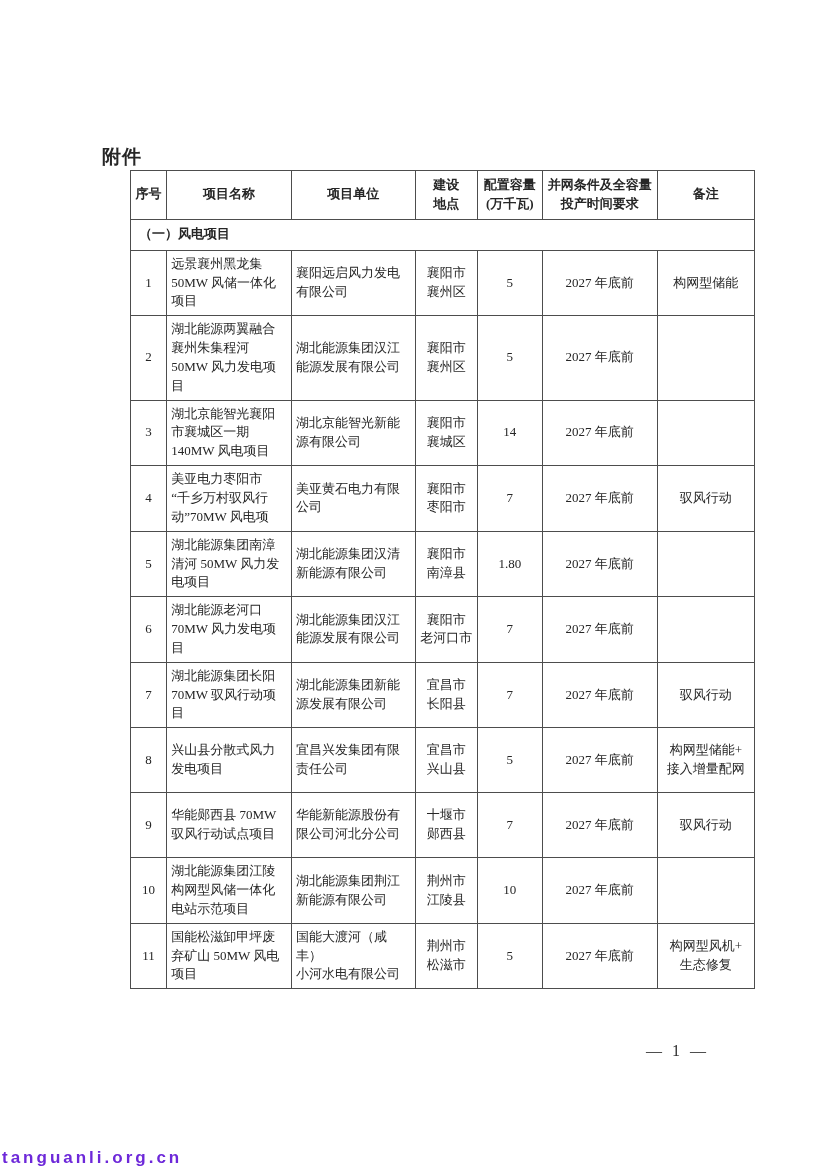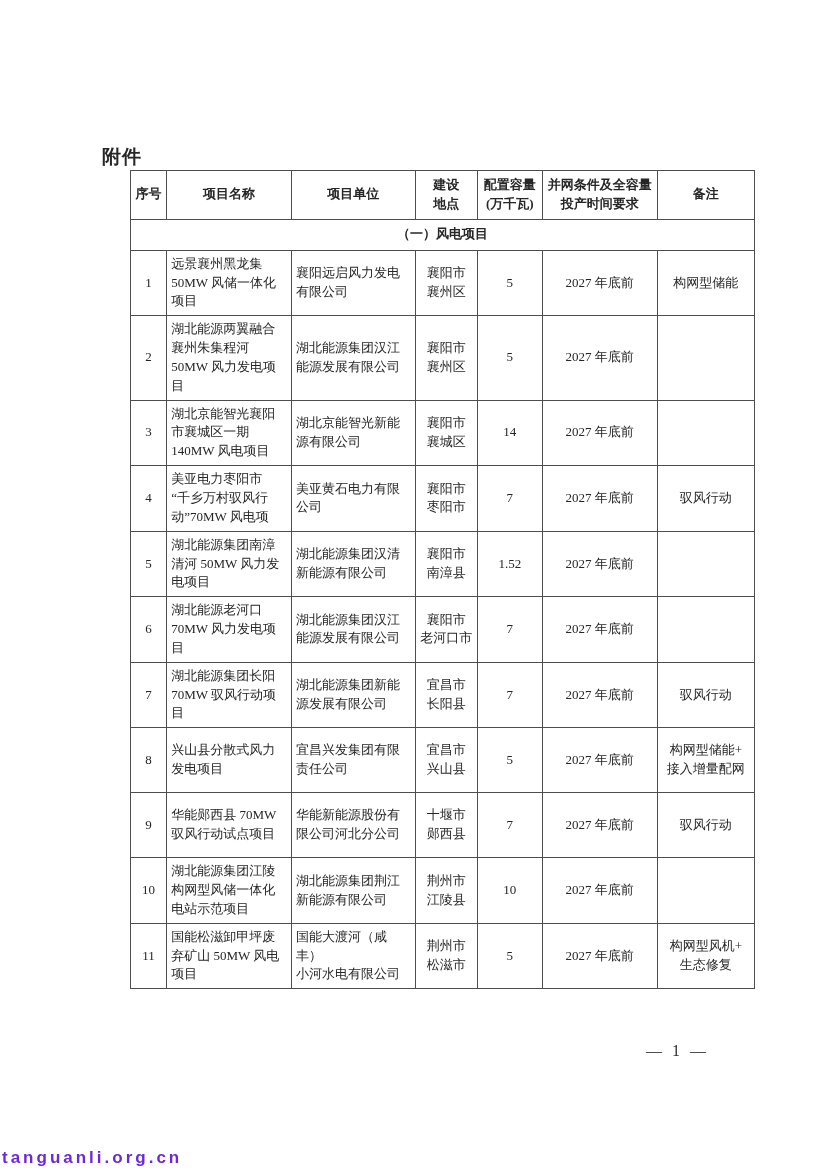--- a/index.html
+++ b/index.html
@@ -46,21 +46,21 @@
     word-break:break-word;
   }
   .info-table th {
     font-weight:bold;
     text-align:center;
     padding:5px 2px;
   }
   td.c-no, td.c-loc, td.c-cap, td.c-grid, td.c-remark { text-align:center; }
   td.c-name, td.c-unit { text-align:left; padding-left:4px; padding-right:2px; }
   td.section-cell {
-    text-align:center;
+    text-align:left;
     font-weight:bold;
     padding:5px 8px;
     height:20px;
   }
   .info-table td { height:56px; }
   .info-table td.section-cell { height:20px; }
   .page-number {
     position:absolute;
     top:1042px;
     right:118px;
@@ -170,21 +170,21 @@
   </tr>
         <tr>
     <td class="c-no">5</td>
     <td class="c-name">湖北能源集团南漳
 清河 50MW 风力发
 电项目</td>
     <td class="c-unit">湖北能源集团汉清
 新能源有限公司</td>
     <td class="c-loc">襄阳市
 南漳县</td>
-    <td class="c-cap">1.52</td>
+    <td class="c-cap">1.80</td>
     <td class="c-grid">2027 年底前</td>
     <td class="c-remark"></td>
   </tr>
         <tr>
     <td class="c-no">6</td>
     <td class="c-name">湖北能源老河口
 70MW 风力发电项
 目</td>
     <td class="c-unit">湖北能源集团汉江
 能源发展有限公司</td>

